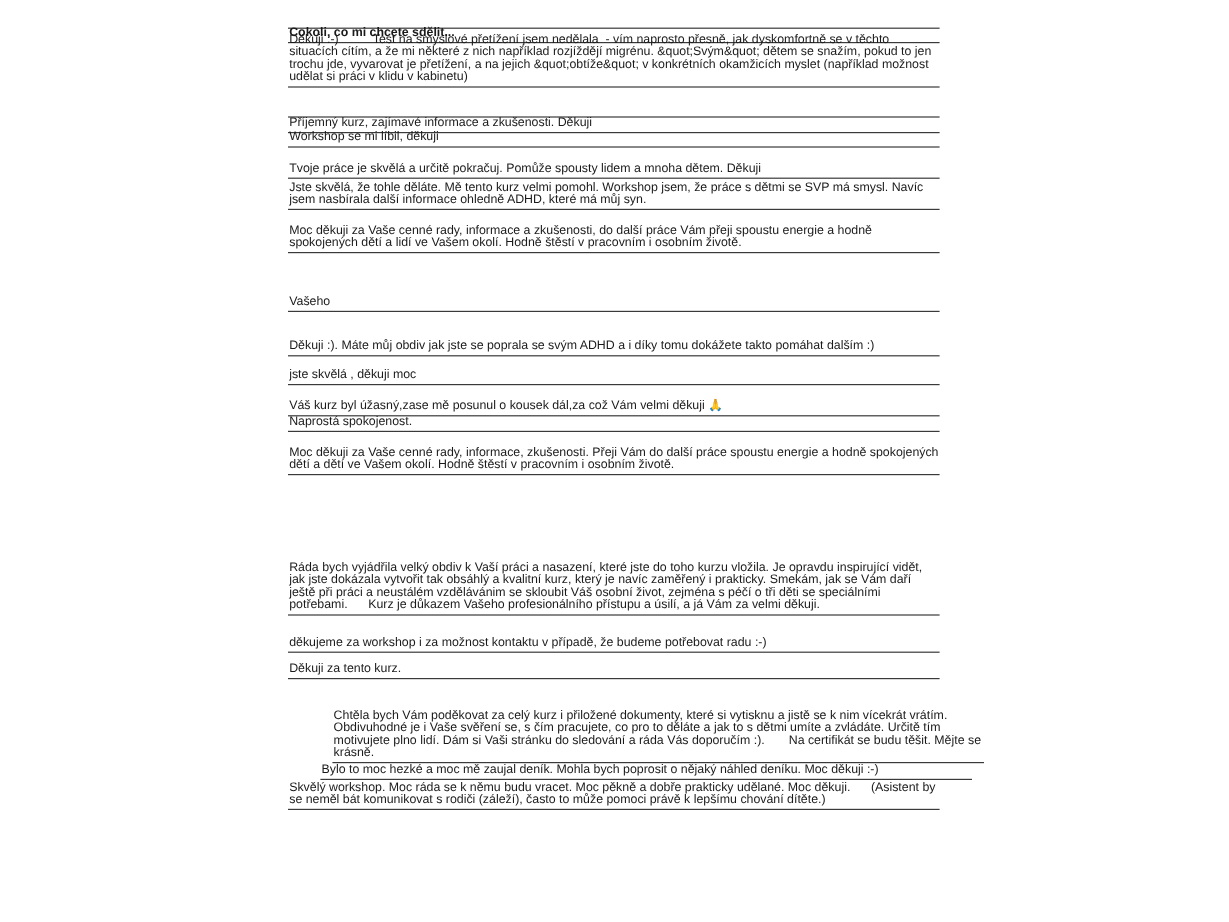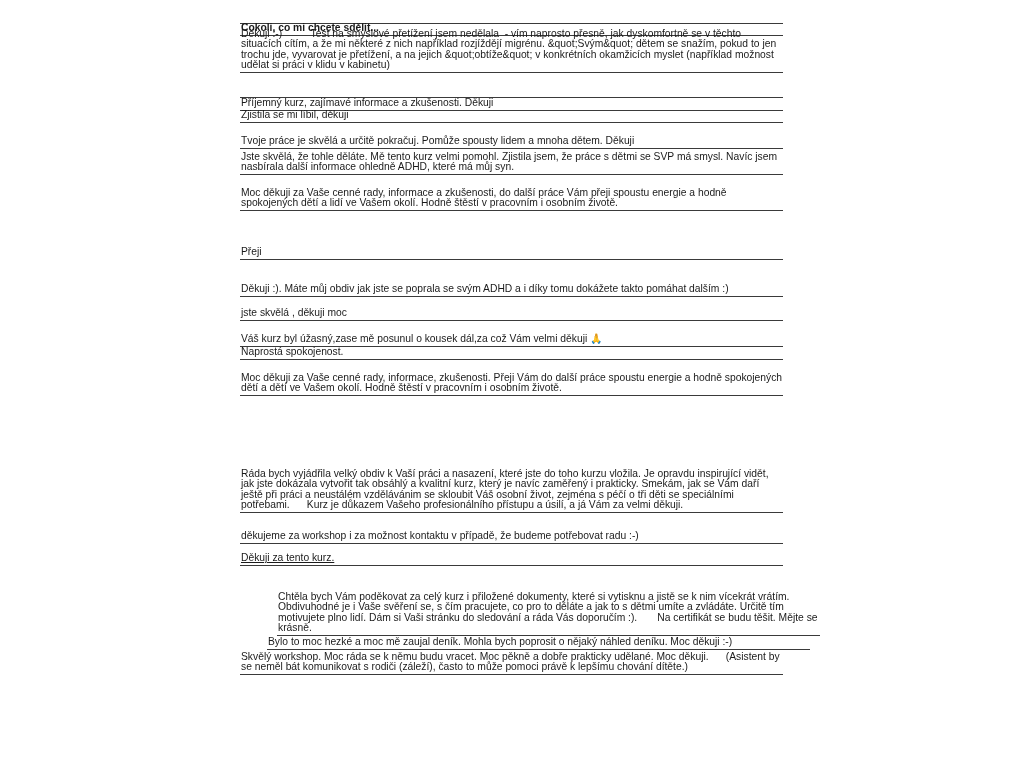--- a/index.html
+++ b/index.html
@@ -26,33 +26,33 @@
   <div class="row" style="top:0;height:50px;">
     <div class="cell">Děkuji :-)          Test na smyslové přetížení jsem nedělala  - vím naprosto přesně, jak dyskomfortně se v těchto situacích cítím, a že mi některé z nich například rozjíždějí migrénu. &amp;quot;Svým&amp;quot; dětem se snažím, pokud to jen trochu jde, vyvarovat je přetížení, a na jejich &amp;quot;obtíže&amp;quot; v konkrétních okamžicích myslet (například možnost udělat si práci v klidu v kabinetu)</div>
   </div>
   <div class="row" style="top:63px;height:12px;">
     <div class="cell"></div>
   </div>
   <div class="row" style="top:75px;height:13px;">
     <div class="cell">Příjemný kurz, zajímavé informace a zkušenosti. Děkuji</div>
   </div>
   <div class="row" style="top:88px;height:12px;">
-    <div class="cell">Zjistila se mi líbil, děkuji</div>
+    <div class="cell">Workshop se mi líbil, děkuji</div>
   </div>
   <div class="row" style="top:100px;height:26px;">
     <div class="cell">Tvoje práce je skvělá a určitě pokračuj. Pomůže spousty lidem a mnoha dětem. Děkuji</div>
   </div>
   <div class="row" style="top:126px;height:26px;">
-    <div class="cell">Jste skvělá, že tohle děláte. Mě tento kurz velmi pomohl. Zjistila jsem, že práce s dětmi se SVP má smysl. Navíc jsem nasbírala další informace ohledně ADHD, které má můj syn.</div>
+    <div class="cell">Jste skvělá, že tohle děláte. Mě tento kurz velmi pomohl. Workshop jsem, že práce s dětmi se SVP má smysl. Navíc jsem nasbírala další informace ohledně ADHD, které má můj syn.</div>
   </div>
   <div class="row" style="top:152px;height:36px;align-items:flex-end;">
     <div class="cell">Moc děkuji za Vaše cenné rady, informace a zkušenosti, do další práce Vám přeji spoustu energie a hodně spokojených dětí a lidí ve Vašem okolí. Hodně štěstí v pracovním i osobním životě.</div>
   </div>
   <div class="row" style="top:188px;height:49px;">
-    <div class="cell">Přeji</div>
+    <div class="cell">Vašeho</div>
   </div>
   <div class="row" style="top:237px;height:37px;">
     <div class="cell">Děkuji :). Máte můj obdiv jak jste se poprala se svým ADHD a i díky tomu dokážete takto pomáhat dalším :)</div>
   </div>
   <div class="row" style="top:274px;height:24px;">
     <div class="cell">jste skvělá , děkuji moc</div>
   </div>
   <div class="row" style="top:298px;height:26px;">
     <div class="cell"><span>Váš kurz byl úžasný,zase mě posunul o kousek dál,za což Vám velmi děkuji</span> <span class="emoji">🙏</span></div>
   </div>
@@ -61,21 +61,21 @@
   </div>
   <div class="row" style="top:337px;height:36px;">
     <div class="cell">Moc děkuji za Vaše cenné rady, informace, zkušenosti. Přeji Vám do další práce spoustu energie a hodně spokojených dětí a dětí ve Vašem okolí. Hodně štěstí v pracovním i osobním životě.</div>
   </div>
   <div class="row" style="top:373px;height:117px;">
     <div class="cell">Ráda bych vyjádřila velký obdiv k Vaší práci a nasazení, které jste do toho kurzu vložila. Je opravdu inspirující vidět, jak jste dokázala vytvořit tak obsáhlý a kvalitní kurz, který je navíc zaměřený i prakticky. Smekám, jak se Vám daří ještě při práci a neustálém vzdělávánim se skloubit Váš osobní život, zejména s péčí o tři děti se speciálními potřebami.      Kurz je důkazem Vašeho profesionálního přístupu a úsilí, a já Vám za velmi děkuji.</div>
   </div>
   <div class="row" style="top:494px;height:27px;justify-content:center;">
     <div class="cell">děkujeme za workshop i za možnost kontaktu v případě, že budeme potřebovat radu :-)</div>
   </div>
-  <div class="row" style="top:517px;height:26px;text-decoration:underline;">
+  <div class="row" style="top:517px;height:26px;">
     <div class="cell">Děkuji za tento kurz.</div>
   </div>
   <div class="row" style="top:543px;height:70px;margin-left:37px;">
     <div class="cell">Chtěla bych Vám poděkovat za celý kurz i přiložené dokumenty, které si vytisknu a jistě se k nim vícekrát vrátím. Obdivuhodné je i Vaše svěření se, s čím pracujete, co pro to děláte a jak to s dětmi umíte a zvládáte. Určitě tím motivujete plno lidí. Dám si Vaši stránku do sledování a ráda Vás doporučím :).       Na certifikát se budu těšit. Mějte se krásně.</div>
   </div>
   <div class="row" style="top:613px;height:14px;margin-left:27px;">
     <div class="cell">Bylo to moc hezké a moc mě zaujal deník. Mohla bych poprosit o nějaký náhled deníku. Moc děkuji :-)</div>
   </div>
   <div class="row" style="top:627px;height:25px;">
     <div class="cell">Skvělý workshop. Moc ráda se k němu budu vracet. Moc pěkně a dobře prakticky udělané. Moc děkuji.      (Asistent by se neměl bát komunikovat s rodiči (záleží), často to může pomoci právě k lepšímu chování dítěte.)</div>

